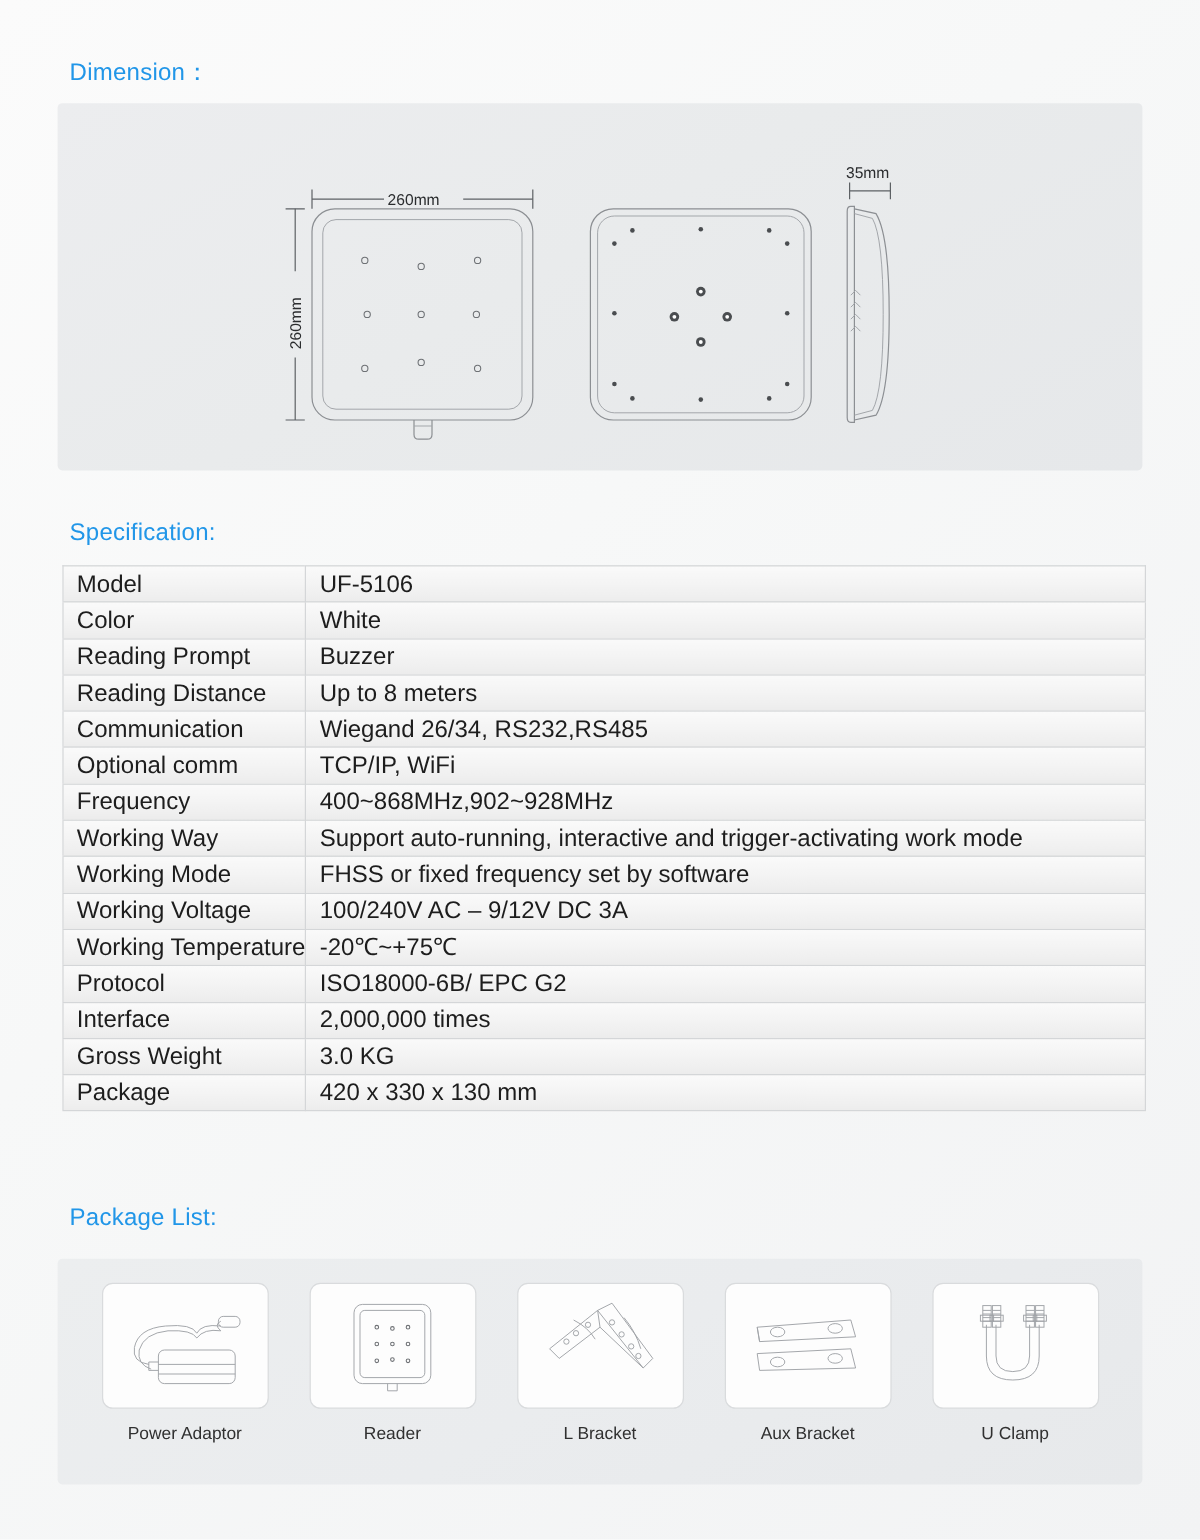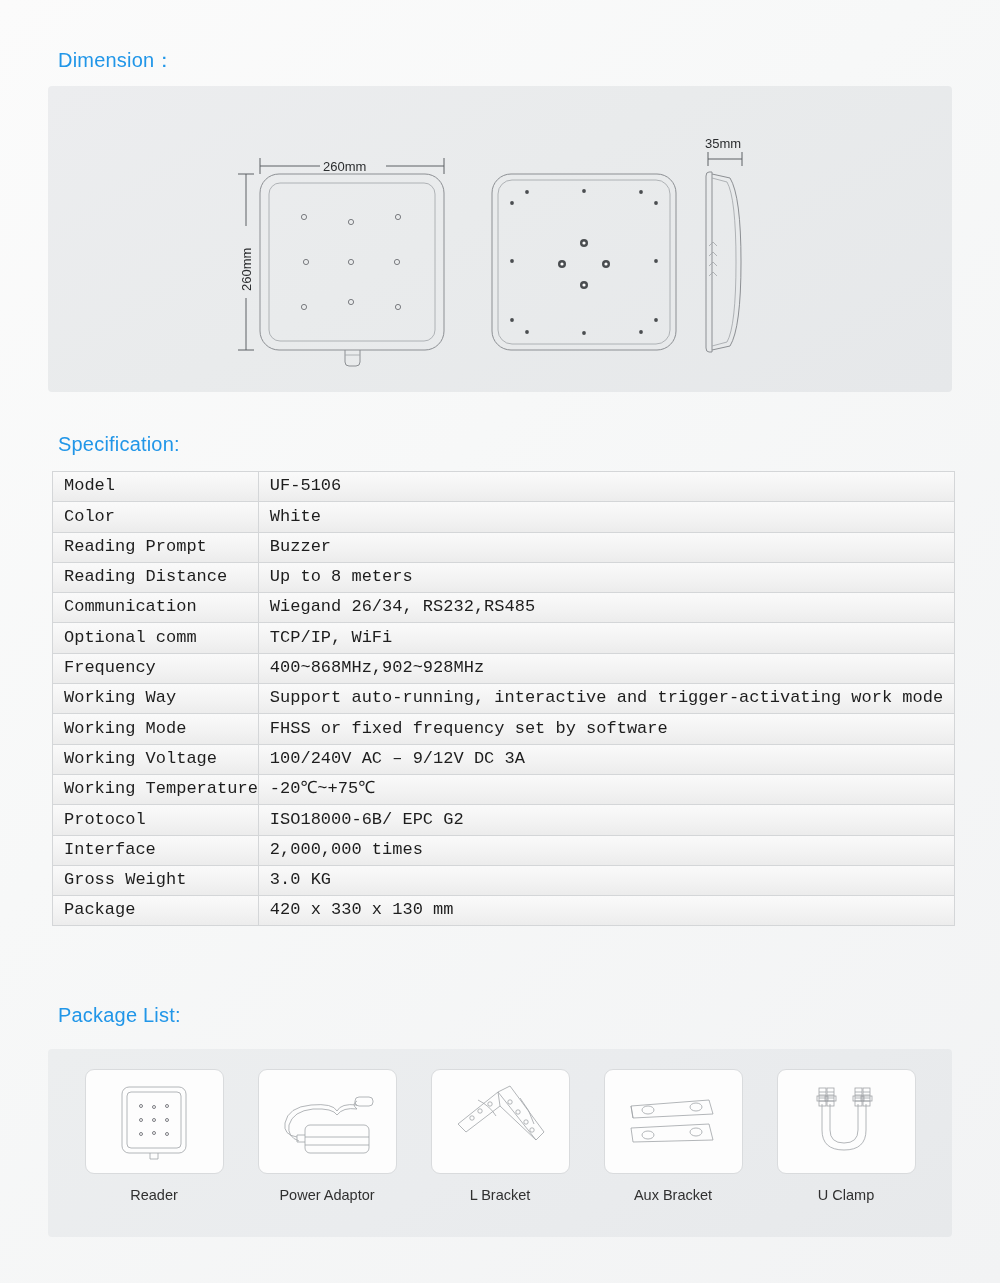--- a/index.html
+++ b/index.html
@@ -45,28 +45,27 @@
     border-collapse: collapse;
     border-left: 1px solid #d4d6d8;
     border-right: 1px solid #d4d6d8;
     border-top: 1px solid #d4d6d8;
   }
   .spec-table tr {
     background: linear-gradient(to bottom, #fafafa 0%, #f3f3f3 55%, #ececec 100%);
   }
   .spec-table td {
     border-bottom: 1px solid #d4d6d8;
-    font-size: 17px;
+    font-size: 20px;
     color: #1d1d1d;
     height: 30.3px;
     padding: 0 0 0 11px;
     line-height: 1.1;
     white-space: nowrap;
     vertical-align: middle;
-    font-family: Liberation Mono, monospace;
   }
   .spec-table td.k {
     width: 193px;
     border-right: 1px solid #d4d6d8;
   }
 
   
   .pkg-panel {
     position: absolute;
     left: 48px; top: 1049px;
@@ -271,56 +270,56 @@
           <td class="k">Package</td>
           <td class="v">420 x 330 x 130 mm</td>
         </tr>
       </tbody>
   </table>
 
   <div class="heading" id="heading-package">Package List:</div>
 
   <div class="pkg-panel">
     <div class="pkg-row" id="pkg-row">
+        <div class="pkg-item">
+          <div class="pkg-thumb">
+  <svg width="112" height="86" viewBox="0 0 112 86">
+
+    <rect class="ln-thin" x="34" y="46" width="64" height="28" rx="5" ry="5"></rect>
+    <path class="ln-thin" d="M 34 58 h 64 M 34 66 h 64"></path>
+
+    <path class="ln-thin" d="M 34 56 l -8 0 l 0 7 l 8 0"></path>
+
+    <path class="ln-thin" d="M 26 58 Q 12 56 14 44 Q 17 28 40 26 Q 62 24 66 32 Q 70 24 86 26"></path>
+    <path class="ln-thin" d="M 28 62 Q 16 58 18 46 Q 22 32 42 30 Q 62 29 66 36 Q 72 28 86 30"></path>
+
+    <rect class="ln-thin" x="84" y="18" width="18" height="9" rx="4" ry="4"></rect>
+    <path class="ln-thin" d="M 86 22 Q 80 25 86 30"></path>
+  </svg>
+</div>
+          <div class="pkg-label">Power Adaptor</div>
+        </div>
         <div class="pkg-item">
           <div class="pkg-thumb">
   <svg width="100" height="86" viewBox="0 0 100 86">
     <rect class="ln-thin" x="18" y="8" width="64" height="66" rx="7" ry="7"></rect>
     <rect class="ln-thin" x="23" y="13" width="54" height="56" rx="4" ry="4"></rect>
     <circle class="dot-s" cx="37" cy="27" r="1.5"></circle>
     <circle class="dot-s" cx="50" cy="28" r="1.5"></circle>
     <circle class="dot-s" cx="63" cy="27" r="1.5"></circle>
     <circle class="dot-s" cx="37" cy="41" r="1.5"></circle>
     <circle class="dot-s" cx="50" cy="41" r="1.5"></circle>
     <circle class="dot-s" cx="63" cy="41" r="1.5"></circle>
     <circle class="dot-s" cx="37" cy="55" r="1.5"></circle>
     <circle class="dot-s" cx="50" cy="54" r="1.5"></circle>
     <circle class="dot-s" cx="63" cy="55" r="1.5"></circle>
     <path class="ln-thin" d="M 46 74 l 0 6 l 8 0 l 0 -6"></path>
   </svg>
 </div>
           <div class="pkg-label">Reader</div>
-        </div>
-        <div class="pkg-item">
-          <div class="pkg-thumb">
-  <svg width="112" height="86" viewBox="0 0 112 86">
-
-    <rect class="ln-thin" x="34" y="46" width="64" height="28" rx="5" ry="5"></rect>
-    <path class="ln-thin" d="M 34 58 h 64 M 34 66 h 64"></path>
-
-    <path class="ln-thin" d="M 34 56 l -8 0 l 0 7 l 8 0"></path>
-
-    <path class="ln-thin" d="M 26 58 Q 12 56 14 44 Q 17 28 40 26 Q 62 24 66 32 Q 70 24 86 26"></path>
-    <path class="ln-thin" d="M 28 62 Q 16 58 18 46 Q 22 32 42 30 Q 62 29 66 36 Q 72 28 86 30"></path>
-
-    <rect class="ln-thin" x="84" y="18" width="18" height="9" rx="4" ry="4"></rect>
-    <path class="ln-thin" d="M 86 22 Q 80 25 86 30"></path>
-  </svg>
-</div>
-          <div class="pkg-label">Power Adaptor</div>
         </div>
         <div class="pkg-item">
           <div class="pkg-thumb">
   <svg width="104" height="84" viewBox="0 0 104 84">
 
     <path class="ln-thin" d="M 50 12 L 62 6 L 96 52 L 88 60 Z"></path>
     <path class="ln-thin" d="M 50 12 L 40 20 L 10 44 L 18 52 L 52 26 Z"></path>
     <path class="ln-thin" d="M 52 26 L 88 60"></path>
 
     <circle class="ln-thin" cx="62" cy="22" r="2.2"></circle>

